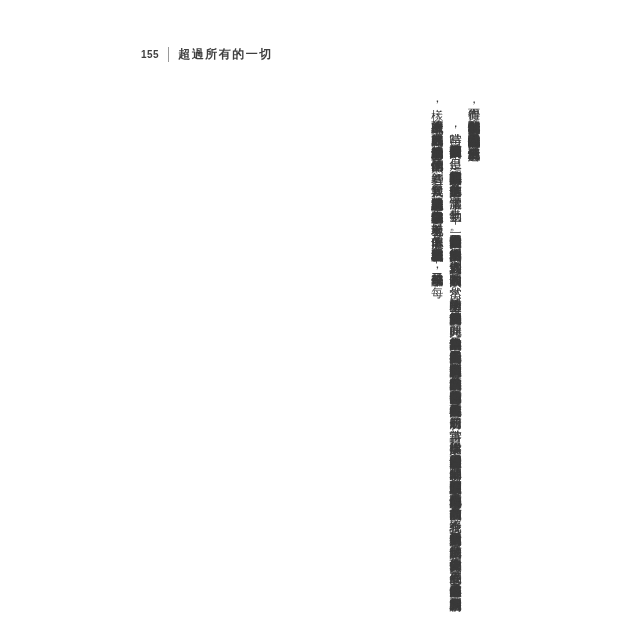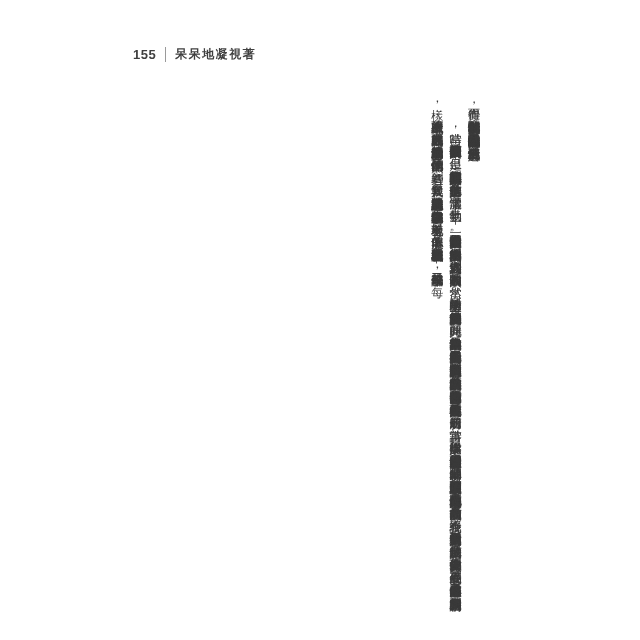--- a/index.html
+++ b/index.html
@@ -23,22 +23,23 @@
   .header{
     position:absolute;
     left:133px;top:46px;
     display:flex;
     align-items:center;
     font-family:"Liberation Sans",sans-serif;
     color:var(--header-text);
     font-weight:bold;
   }
   .page-number{
-    font-size:13px;
+    font-size:10px;
     letter-spacing:0.5px;
+    margin-left:8px;
   }
   .divider{
     width:1px;height:15px;
     background:var(--divider);
     margin:0 9px;
   }
   .book-title{
     font-size:12px;
     letter-spacing:1.5px;
   }
@@ -66,21 +67,21 @@
   }
 </style>
 </head>
 <body>
 
 <div class="page">
 
   <div class="header">
     <span class="page-number">155</span>
     <span class="divider"></span>
-    <span class="book-title">呆呆地凝視著</span>
+    <span class="book-title">超過所有的一切</span>
   </div>
 
   <div class="body-text">
     <p class="para">而覺得，我那種與己無關的神祕感情倒對我有所幫助；這種臨時的觀念倒是緩和了我不得不離開家鄉時的痛苦情感，使我的心情不至於過分沉重。</p>
     <p class="para indent">當時，我還不打算為自己的第一個住所添置很多值錢的東西。但是，我把在倫敦得到的布萊克的素描和歌德一首詩的真筆手跡掛在了牆上。歌德這首詩是他的名作之一，字體瀟灑、生氣勃勃——那是我從中學開始蒐集的文人字畫中最珍貴的一件。當時我們的文學小組熱衷於寫詩，我們到處追逐詩人、演員和歌唱家的簽名。當然，隨著中學生活的結束，我們就停止了寫詩和徵集簽名的業餘愛好。與此同時，我對蒐集天才人物手稿的興趣與日俱增。我對單純的簽名逐漸覺得失去了興趣，對國際名人的名言和對某個人的頌詞也不再感興趣。我要蒐集的是詩歌和樂曲的手跡或原稿，因為我對藝術作品（既從作者生平的角度，也從作者的心理角度）產生了巨大興趣，超過所有的一切。當一首詩、一段旋律從無形之中，從一個天才的幻想和直覺中透過文字加以定形而問世時，那是最神祕的一個瞬間。而大師們那經過反覆推敲或冥思苦想過的原稿上，豈不是比其他任何地方都更適合琢磨這一瞬間？如果我面前只有一部成功的作品，我絕不會說，我對這個藝術家已經足夠了解了。我還是相信歌德的話，如果要完全理解一部偉大的著作，不僅要看到成品，還必須要了解這部作品的產生過程。如同我看到貝多芬樂譜的初稿一樣，上面塗改得亂七八糟，改動之處與原稿混雜在一起，但改動的鉛筆線條正說明作者的才氣，體現了他的創作熱情，看到這些，我興奮異常。難以辨認的樂譜反而引起我無限的遐想。我拿著這張像天書似的樂譜手稿，呆呆地凝視著，像著了魔似的。巴爾札克的一張校樣讓我欣喜若狂——幾乎每句話都修改了，每一</p>
   </div>
 
 </div>
 
 </body></html>

